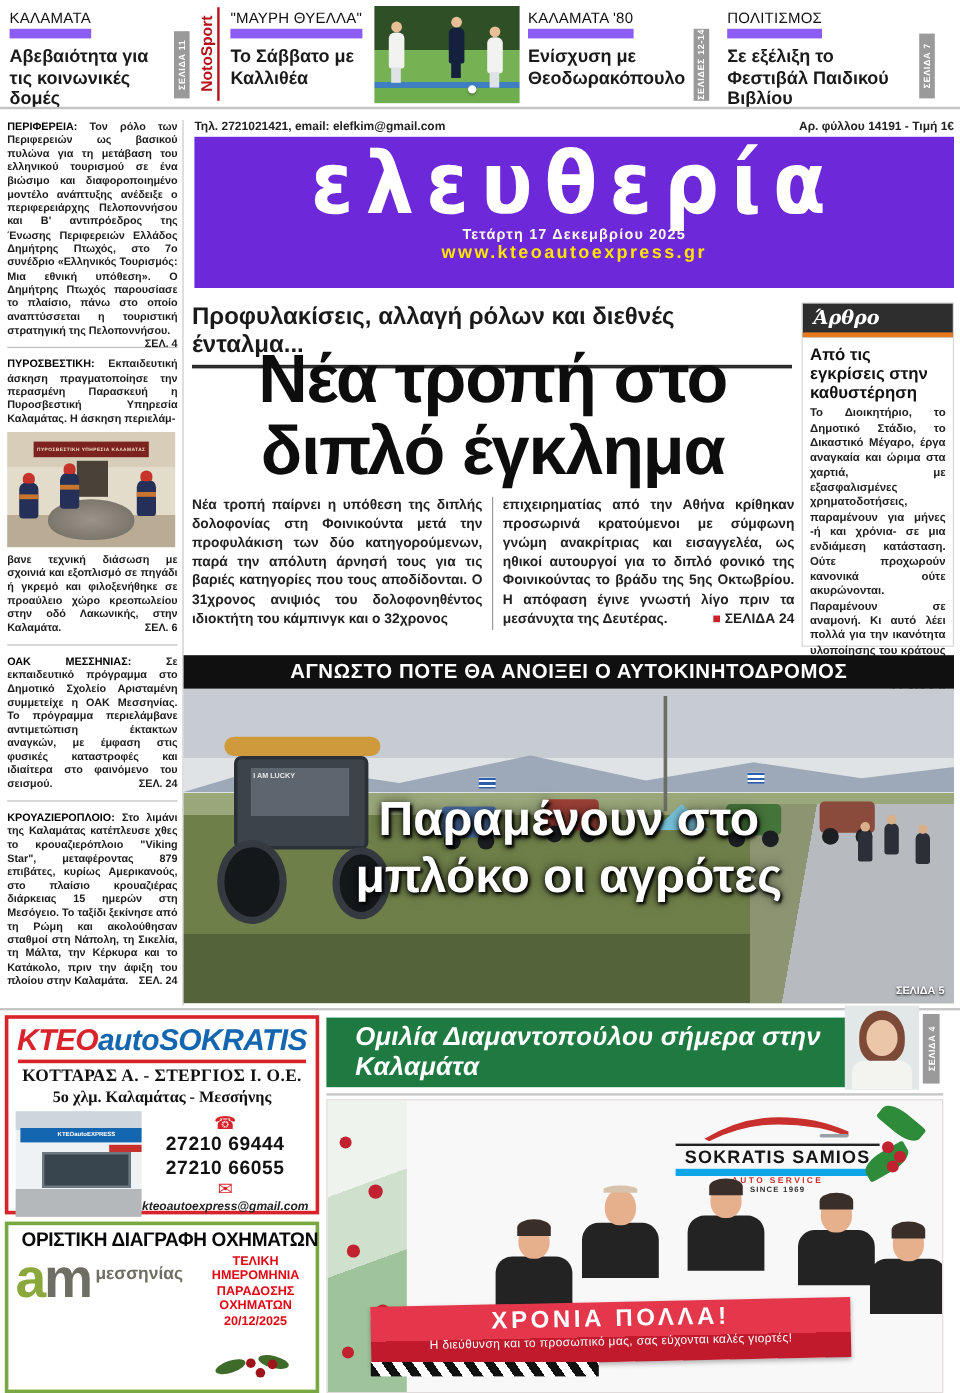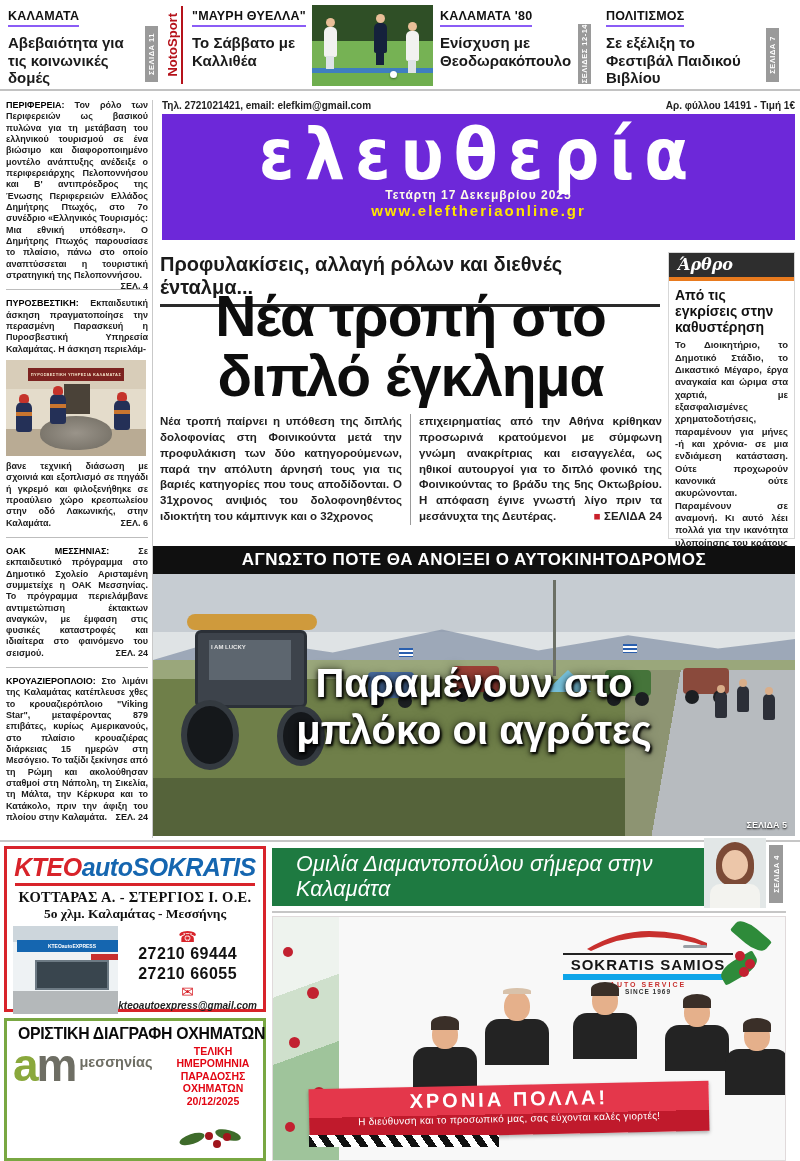--- a/index.html
+++ b/index.html
@@ -2,21 +2,21 @@
 <html><head>
 <meta charset="utf-8">
 <style>
   * { margin:0; padding:0; box-sizing:border-box; }
   html,body { background:#e9e9e9; }
   body { font-family:"Liberation Sans", sans-serif; }
   .page { position:relative; width:800px; height:1161px; background:#fff; margin:0 auto; overflow:hidden; color:#111; }
 
   
   .teaser { position:absolute; top:6px; }
-  .teaser .sec { font-size:12.5px; font-weight:bold; display:inline-block; border-bottom:2px solid #8b5cf6; padding-bottom:2px; letter-spacing:.2px; }
+  .teaser .sec { font-size:12.5px; font-weight:normal; display:inline-block; border-bottom:8px solid #8b5cf6; padding-bottom:2px; letter-spacing:.2px; }
   .teaser .ttl { font-size:15px; font-weight:bold; line-height:1.18; margin-top:7px; color:#1a1a1a; }
   .vtext { writing-mode:vertical-rl; transform:rotate(180deg); }
   .vtab { position:absolute; background:#9a9a9a; color:#fff; font-size:7.5px; font-weight:bold; display:flex; align-items:center; justify-content:center; letter-spacing:.5px; }
   .notosport { position:absolute; left:163px; top:6px; height:78px; width:20px; display:flex; align-items:center; justify-content:center; border-right:2.5px solid #b5121b; color:#b5121b; font-weight:bold; font-size:13px; }
   .topline { position:absolute; left:0; top:89px; width:800px; height:2px; background:#c2c2c2; }
 
   .soccer { position:absolute; left:312px; top:5px; width:121px; height:81px; overflow:hidden;
     background:linear-gradient(#2f4f26 0 45%, #76b254 45% 78%, #3f7ec0 78% 84%, #6fae4e 84% 100%); }
   .player { position:absolute; width:13px; height:30px; border-radius:5px 5px 2px 2px; }
   .player:before { content:""; position:absolute; top:-9px; left:2px; width:9px; height:9px; border-radius:50%; background:#e9bf98; }
@@ -103,21 +103,21 @@
   .kteo-photo .band { position:absolute; left:4px; top:14px; width:110px; height:12px; background:#1566b0; color:#fff; font-size:5px; font-weight:bold; display:flex; align-items:center; justify-content:center; }
   .kteo-photo .glass { position:absolute; left:22px; top:34px; width:74px; height:30px; background:#39454e; box-shadow:inset 0 0 0 2px #6d7a84; }
   .kteo-photo .redsign { position:absolute; left:78px; top:28px; width:30px; height:6px; background:#c8302e; }
   .kteo-contacts { flex:1; display:flex; flex-direction:column; align-items:center; justify-content:center; gap:1px; }
   .kteo-contacts .ic { color:#d8232a; font-size:15px; line-height:1; }
   .kteo-phone { font-size:16px; font-weight:bold; letter-spacing:.5px; color:#111; line-height:1.15; }
   .kteo-mail { font-size:10px; font-weight:bold; font-style:italic; color:#222; }
 
   
   .banner { position:absolute; left:272px; top:848px; width:470px; height:58px; background:#1e7a41; display:flex; align-items:center; }
-  .banner .ttl { color:#fff; font-style:italic; font-weight:normal; font-size:21.5px; padding-left:24px; letter-spacing:.2px; }
+  .banner .ttl { color:#fff; font-style:italic; font-weight:bold; font-size:21.5px; padding-left:24px; letter-spacing:.2px; }
   .banner-photo { position:absolute; left:704px; top:838px; width:62px; height:70px; background:#e2e7e7; overflow:hidden; }
   .banner-photo .hair { position:absolute; left:12px; top:4px; width:38px; height:44px; border-radius:50% 50% 40% 40%; background:#7c4a36; }
   .banner-photo .face { position:absolute; left:18px; top:12px; width:26px; height:30px; border-radius:50%; background:#ecc6a9; }
   .banner-photo .coat { position:absolute; left:6px; top:46px; width:50px; height:24px; border-radius:10px 10px 0 0; background:#f3f3ef; }
   .banner-tab { left:769px; top:845px; width:14px; height:58px; }
   .banner-rule { position:absolute; left:272px; top:911px; width:514px; height:2px; background:#c6c6c6; }
 
   
   .recycle { position:absolute; left:4px; top:1018px; width:262px; height:143px; border:3px solid #79a742; background:#fff; padding:3px 6px; }
   .rc-title { text-align:center; font-size:16.5px; font-weight:bold; letter-spacing:-.3px; color:#0a0a0a; white-space:nowrap; transform:scaleX(.96); }
@@ -248,21 +248,21 @@
   </aside>
   <div class="side-rule"></div>
 
   <div class="contact-row">
     <span>Τηλ. 2721021421, email: elefkim@gmail.com</span>
     <span>Αρ. φύλλου 14191 - Τιμή 1€</span>
   </div>
   <div class="mast">
     <div class="logo">ελευθερία</div>
     <div class="date">Τετάρτη 17 Δεκεμβρίου 2025</div>
-    <div class="url">www.eleftheriaonline.gr</div>
+    <div class="url">www.kteoautoexpress.gr</div>
   </div>
 
   <div class="kicker">Προφυλακίσεις, αλλαγή ρόλων και διεθνές ένταλμα...</div>
   <h1 class="headline">
     <span>Νέα τροπή στο</span><br>
     <span>διπλό έγκλημα</span>
   </h1>
   <div class="bodycols">
     <p class="col">Νέα τροπή παίρνει η υπόθεση της διπλής δολοφονίας στη Φοινικούντα μετά την προφυλάκιση των δύο κατηγορούμενων, παρά την απόλυτη άρνησή τους για τις βαριές κατηγορίες που τους αποδίδονται. Ο 31χρονος ανιψιός του δολοφονηθέντος ιδιοκτήτη του κάμπινγκ και ο 32χρονος</p>
     <p class="col">

